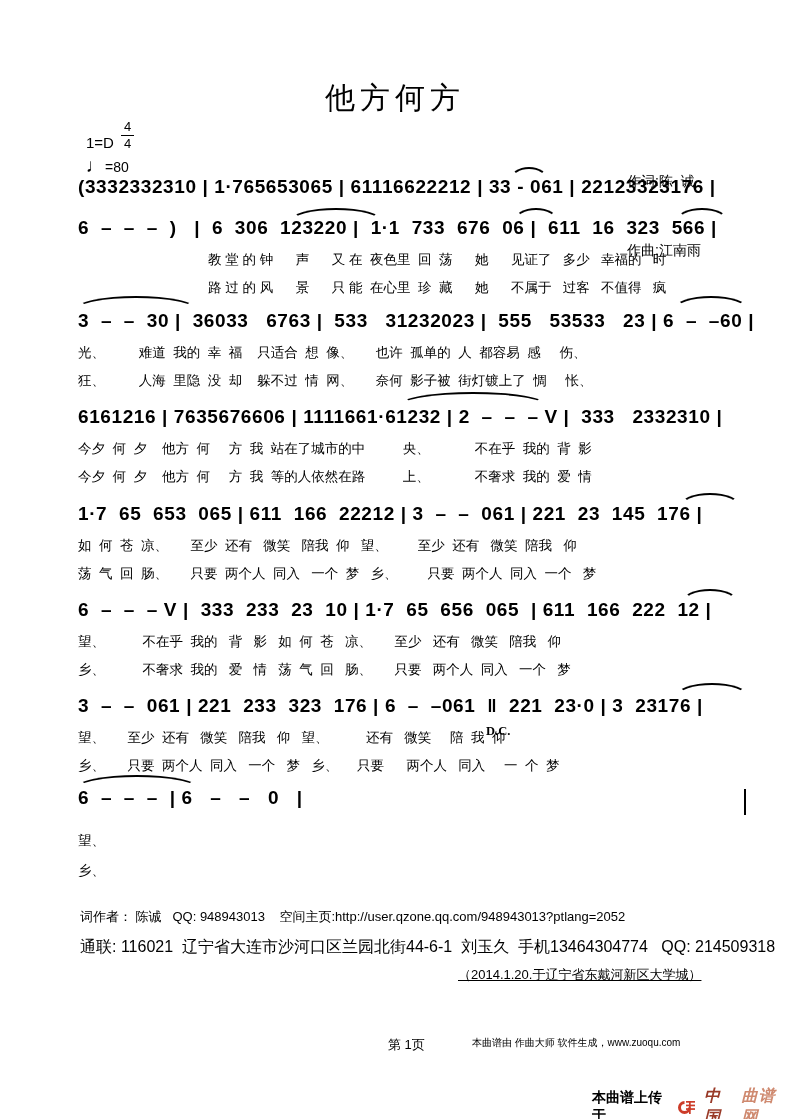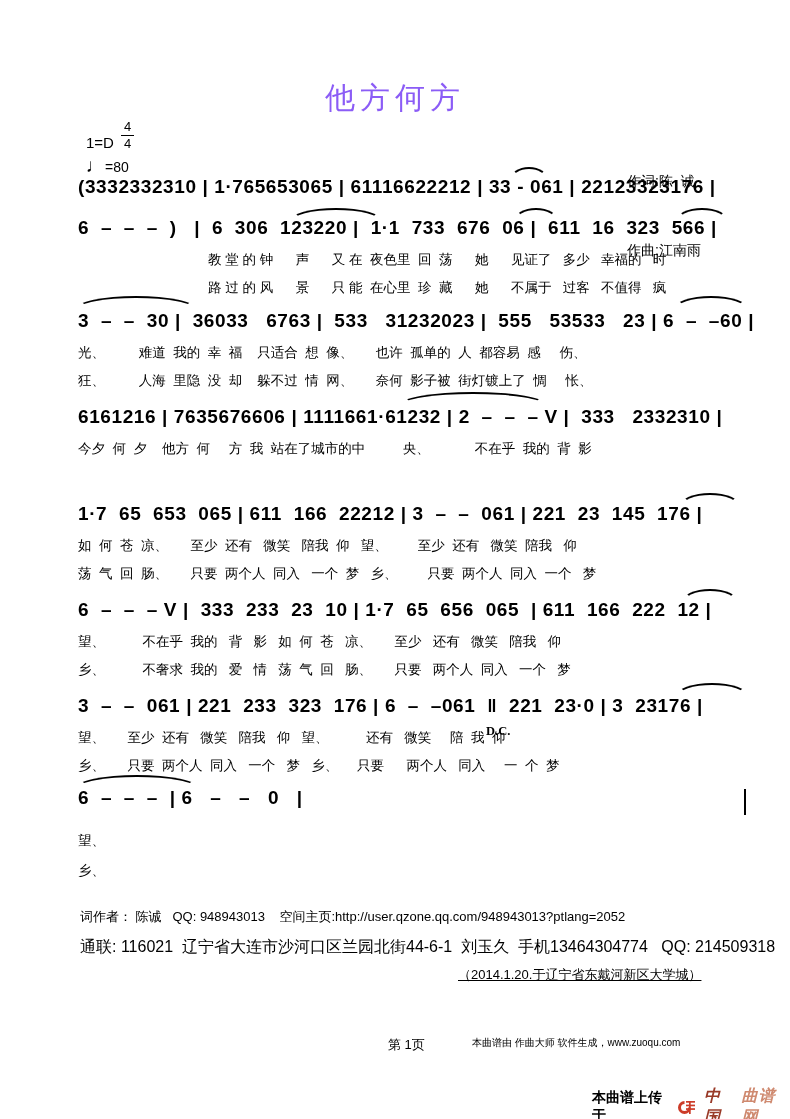--- a/index.html
+++ b/index.html
@@ -1,20 +1,20 @@
 <!DOCTYPE html>
 <html><head>
 <meta charset="utf-8">
 <style>
   html,body{margin:0;padding:0;background:#fff;}
   .page{position:relative;width:790px;height:1119px;background:#ffffff;
         font-family:"Liberation Sans","DejaVu Sans",sans-serif;color:#000;overflow:hidden;}
 
   .title{position:absolute;top:78px;left:0;width:100%;text-align:center;
-         font-size:30px;letter-spacing:5px;color:#8b5cf6;
+         font-size:30px;letter-spacing:5px;color:#000000;
          font-family:Liberation Mono, monospace;}
 
   .credits{position:absolute;top:124px;left:627px;font-size:14px;line-height:23px;white-space:pre;}
   .keyblock{position:absolute;top:120px;left:86px;font-size:15px;}
   .keyrow{display:flex;align-items:flex-end;gap:7px;}
   .timesig{display:inline-flex;flex-direction:column;text-align:center;font-size:13px;line-height:14px;}
   .timesig .tsv-top{border-bottom:1px solid #000;padding:0 3px 1px;}
   .timesig .tsv-bot{padding-top:1px;}
   .tempo{margin-top:4px;font-size:14px;}
   .tempo .note{font-size:19px;}
@@ -90,20 +90,21 @@
     <div class="arc" style="left:596px;top:-14px;width:70px;"></div>
     <div class="notation">3  –  –  30 |  36033   6763 |  533   31232023 |  555   53533   23 | 6  –  –60 |</div>
     <div class="lyric lyr1">光、         难道  我的  幸  福    只适合  想  像、      也许  孤单的  人  都容易  感     伤、</div>
     <div class="lyric lyr2">狂、         人海  里隐  没  却    躲不过  情  网、      奈何  影子被  街灯镀上了  惆     怅、</div>
   </div>
 
   <div class="system" style="top:406px;">
     <div class="arc" style="left:322px;top:-14px;width:142px;"></div>
     <div class="notation">6161216 | 7635676606 | 1111661·61232 | 2  –  –  – V |  333   2332310 |</div>
     <div class="lyric lyr1">今夕  何  夕    他方  何     方  我  站在了城市的中          央、            不在乎  我的  背  影</div>
+    <div class="lyric lyr2">今夕  何  夕    他方  何     方  我  等的人依然在路          上、            不奢求  我的  爱  情</div>
   </div>
 
   <div class="system" style="top:503px;">
     <div class="arc" style="left:602px;top:-10px;width:56px;"></div>
     <div class="notation">1·7  65  653  065 | 611  166  22212 | 3  –  –  061 | 221  23  145  176 |</div>
     <div class="lyric lyr1">如  何  苍  凉、      至少  还有   微笑   陪我  仰   望、        至少  还有   微笑  陪我   仰</div>
     <div class="lyric lyr2">荡  气  回  肠、      只要  两个人  同入   一个  梦   乡、        只要  两个人  同入  一个   梦</div>
   </div>
 
   <div class="system" style="top:599px;">

